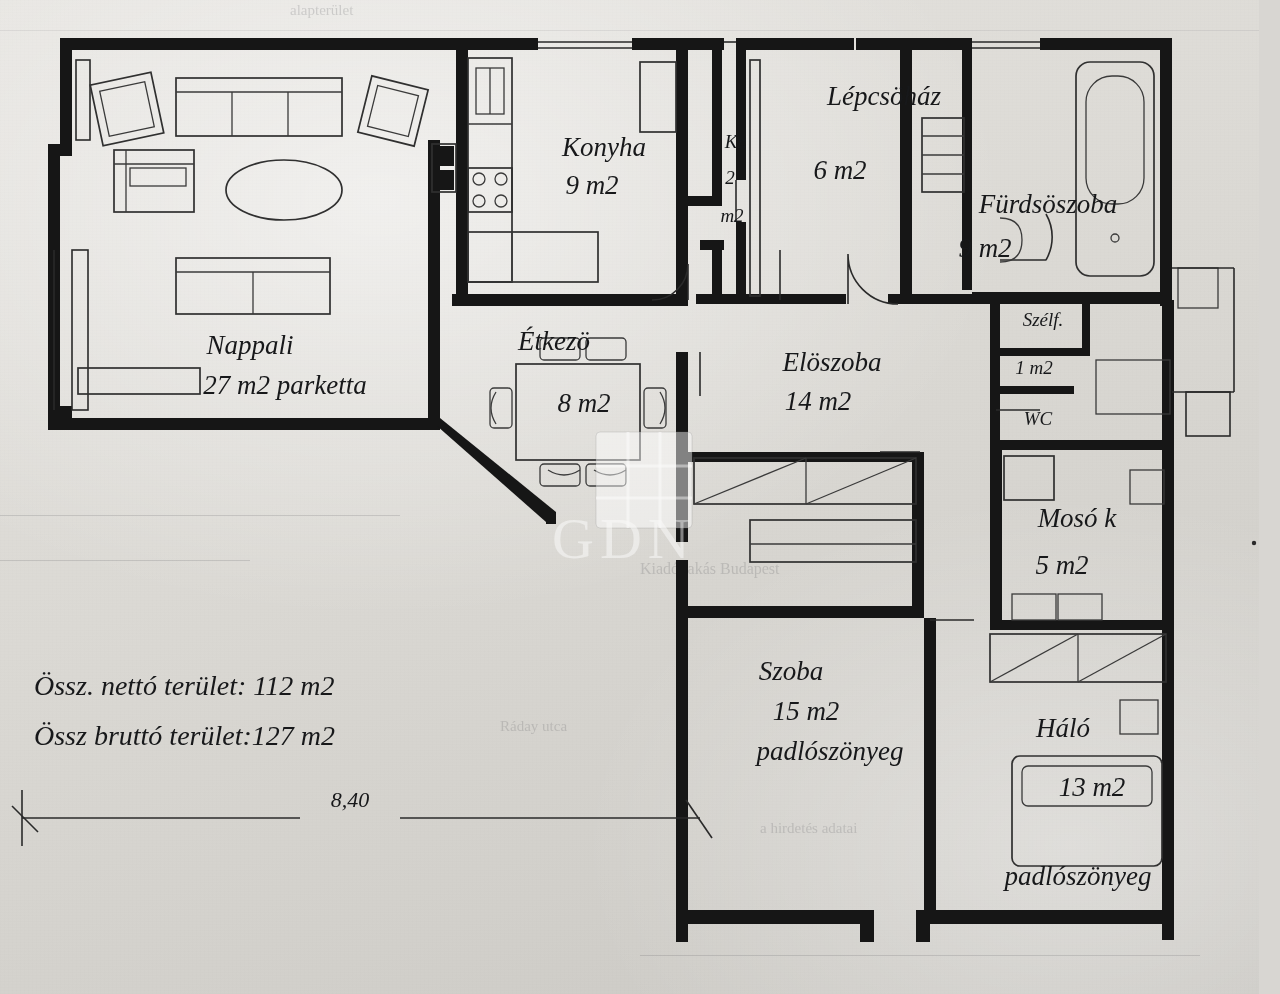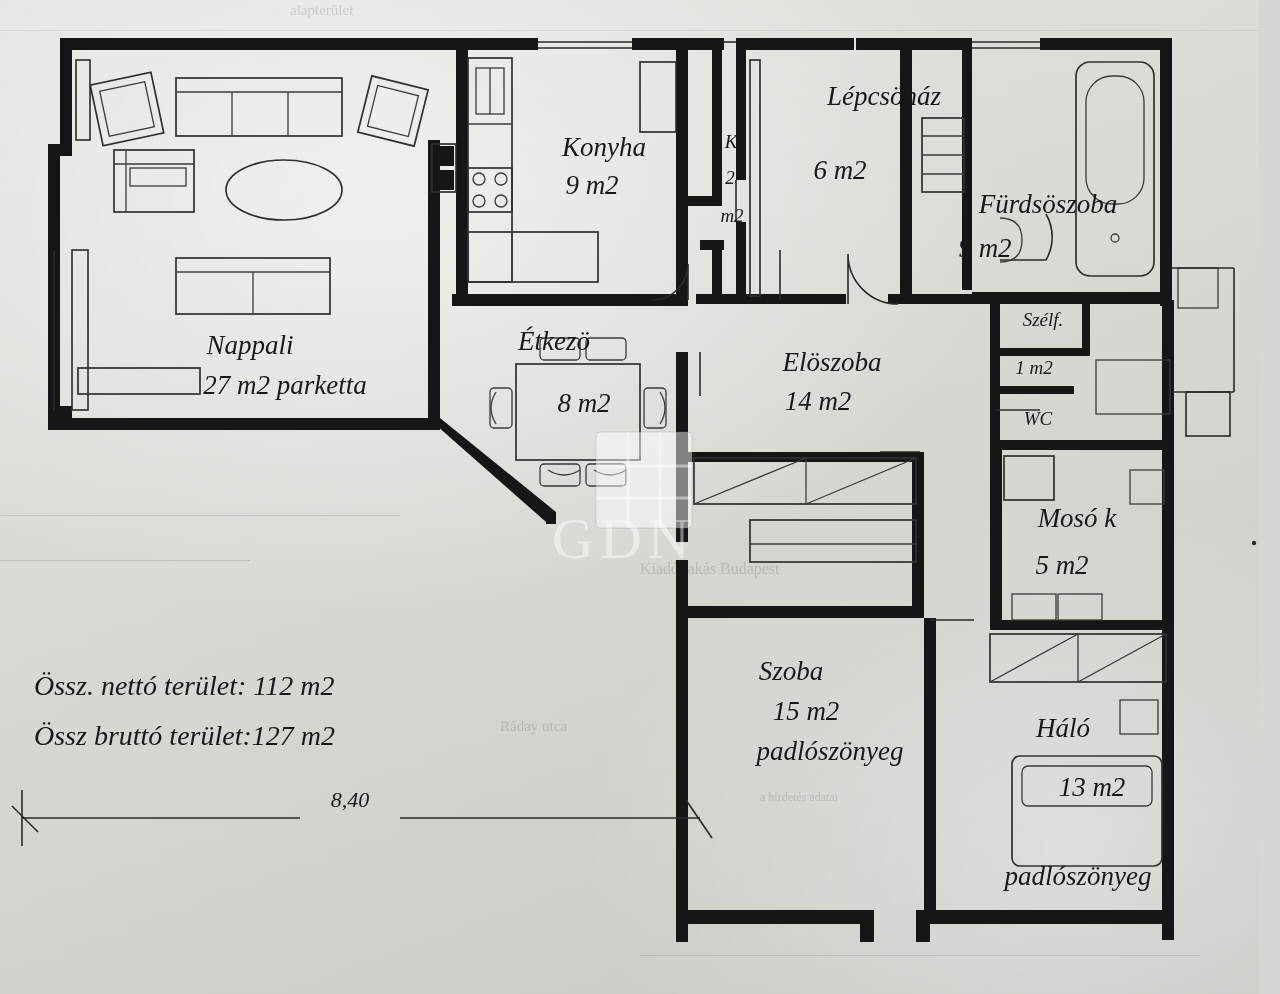--- a/index.html
+++ b/index.html
@@ -82,21 +82,21 @@
 </head>
 <body>
 
 <div id="sheet">
   <div id="paper-bg"></div>
   <div id="paper-noise"></div>
 
   <div class="ghost" style="left:290px; top:2px; font-size:15px;">alapterület</div>
   <div class="ghost" style="left:640px; top:560px; font-size:16px;">Kiadó lakás Budapest</div>
   <div class="ghost" style="left:500px; top:690px; font-size:15px;margin-top:28px;">Ráday utca</div>
-  <div class="ghost" style="left:760px; top:790px; font-size:12px;">a hirdetés adatai</div>
+  <div class="ghost" style="left:760px; top:820px; font-size:15px;">a hirdetés adatai</div>
   <div class="ghost-line" style="left:0px; top:515px; width:400px;"></div>
   <div class="ghost-line" style="left:0px; top:560px; width:250px;"></div>
   <div class="ghost-line" style="left:640px; top:955px; width:560px;"></div>
   <div class="ghost-line" style="left:0px; top:30px; width:1280px; opacity:0.5;"></div>
 
   <svg id="plan" width="1280" height="994" viewBox="0 0 1280 994">
 
     <g>
 
       <rect class="wall-thick" x="60" y="38" width="478" height="12"></rect>

